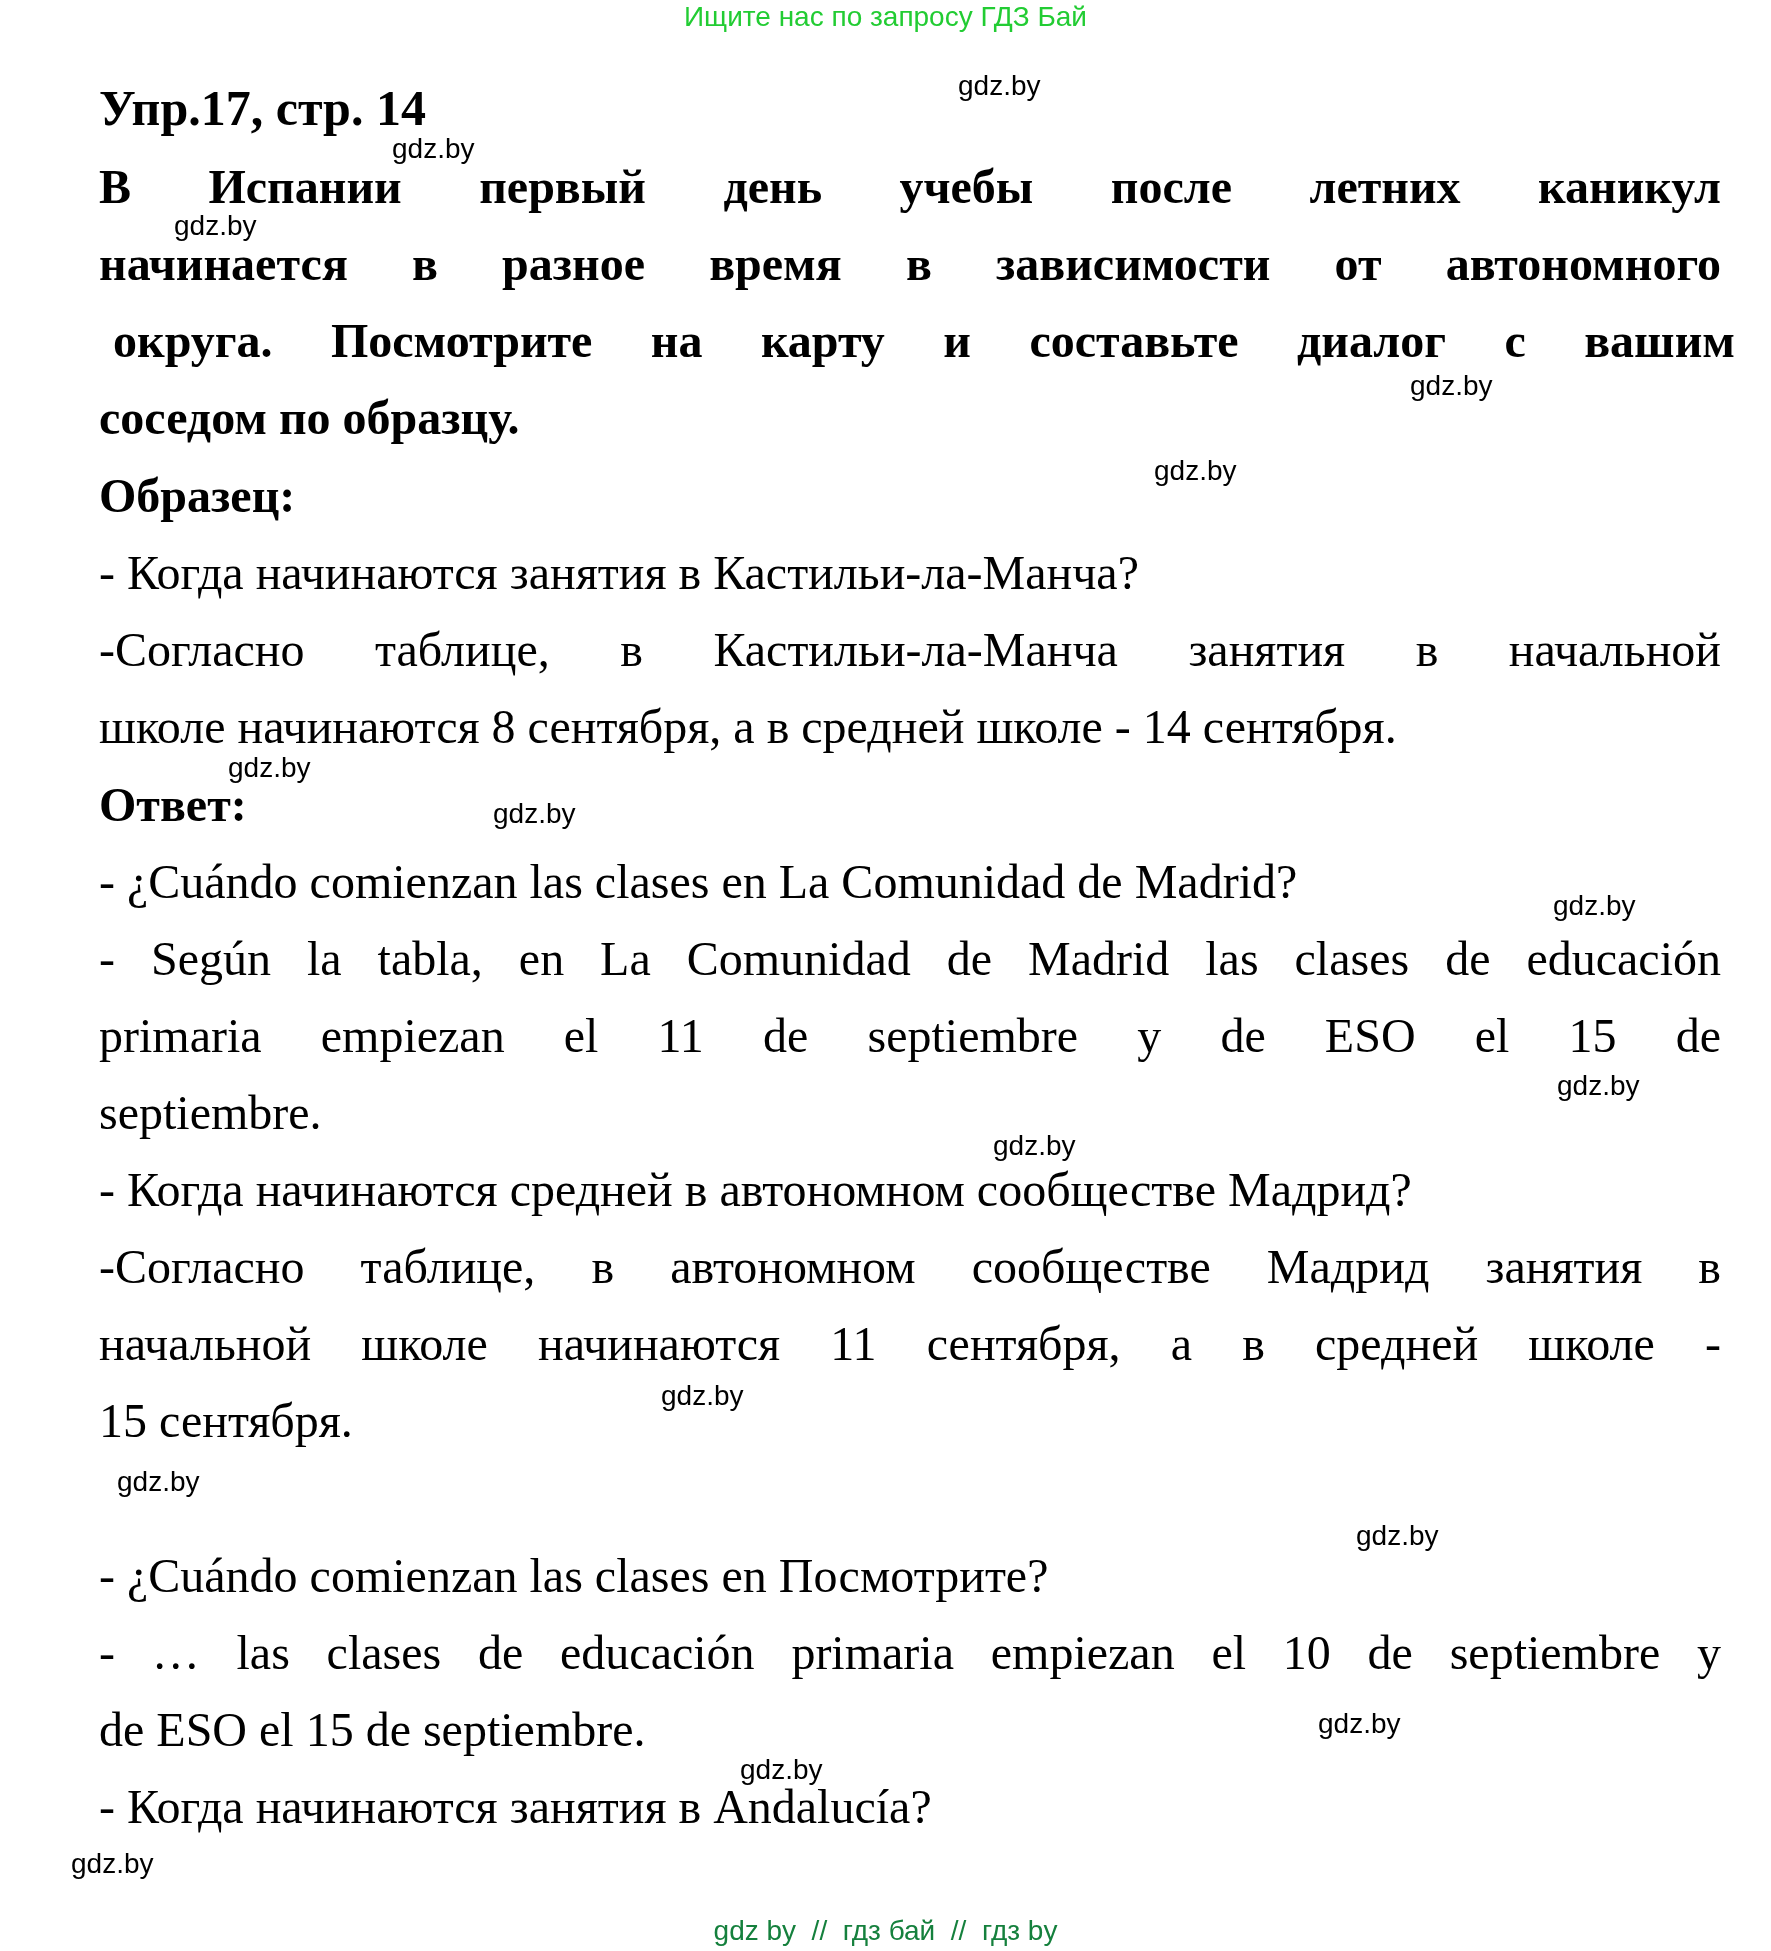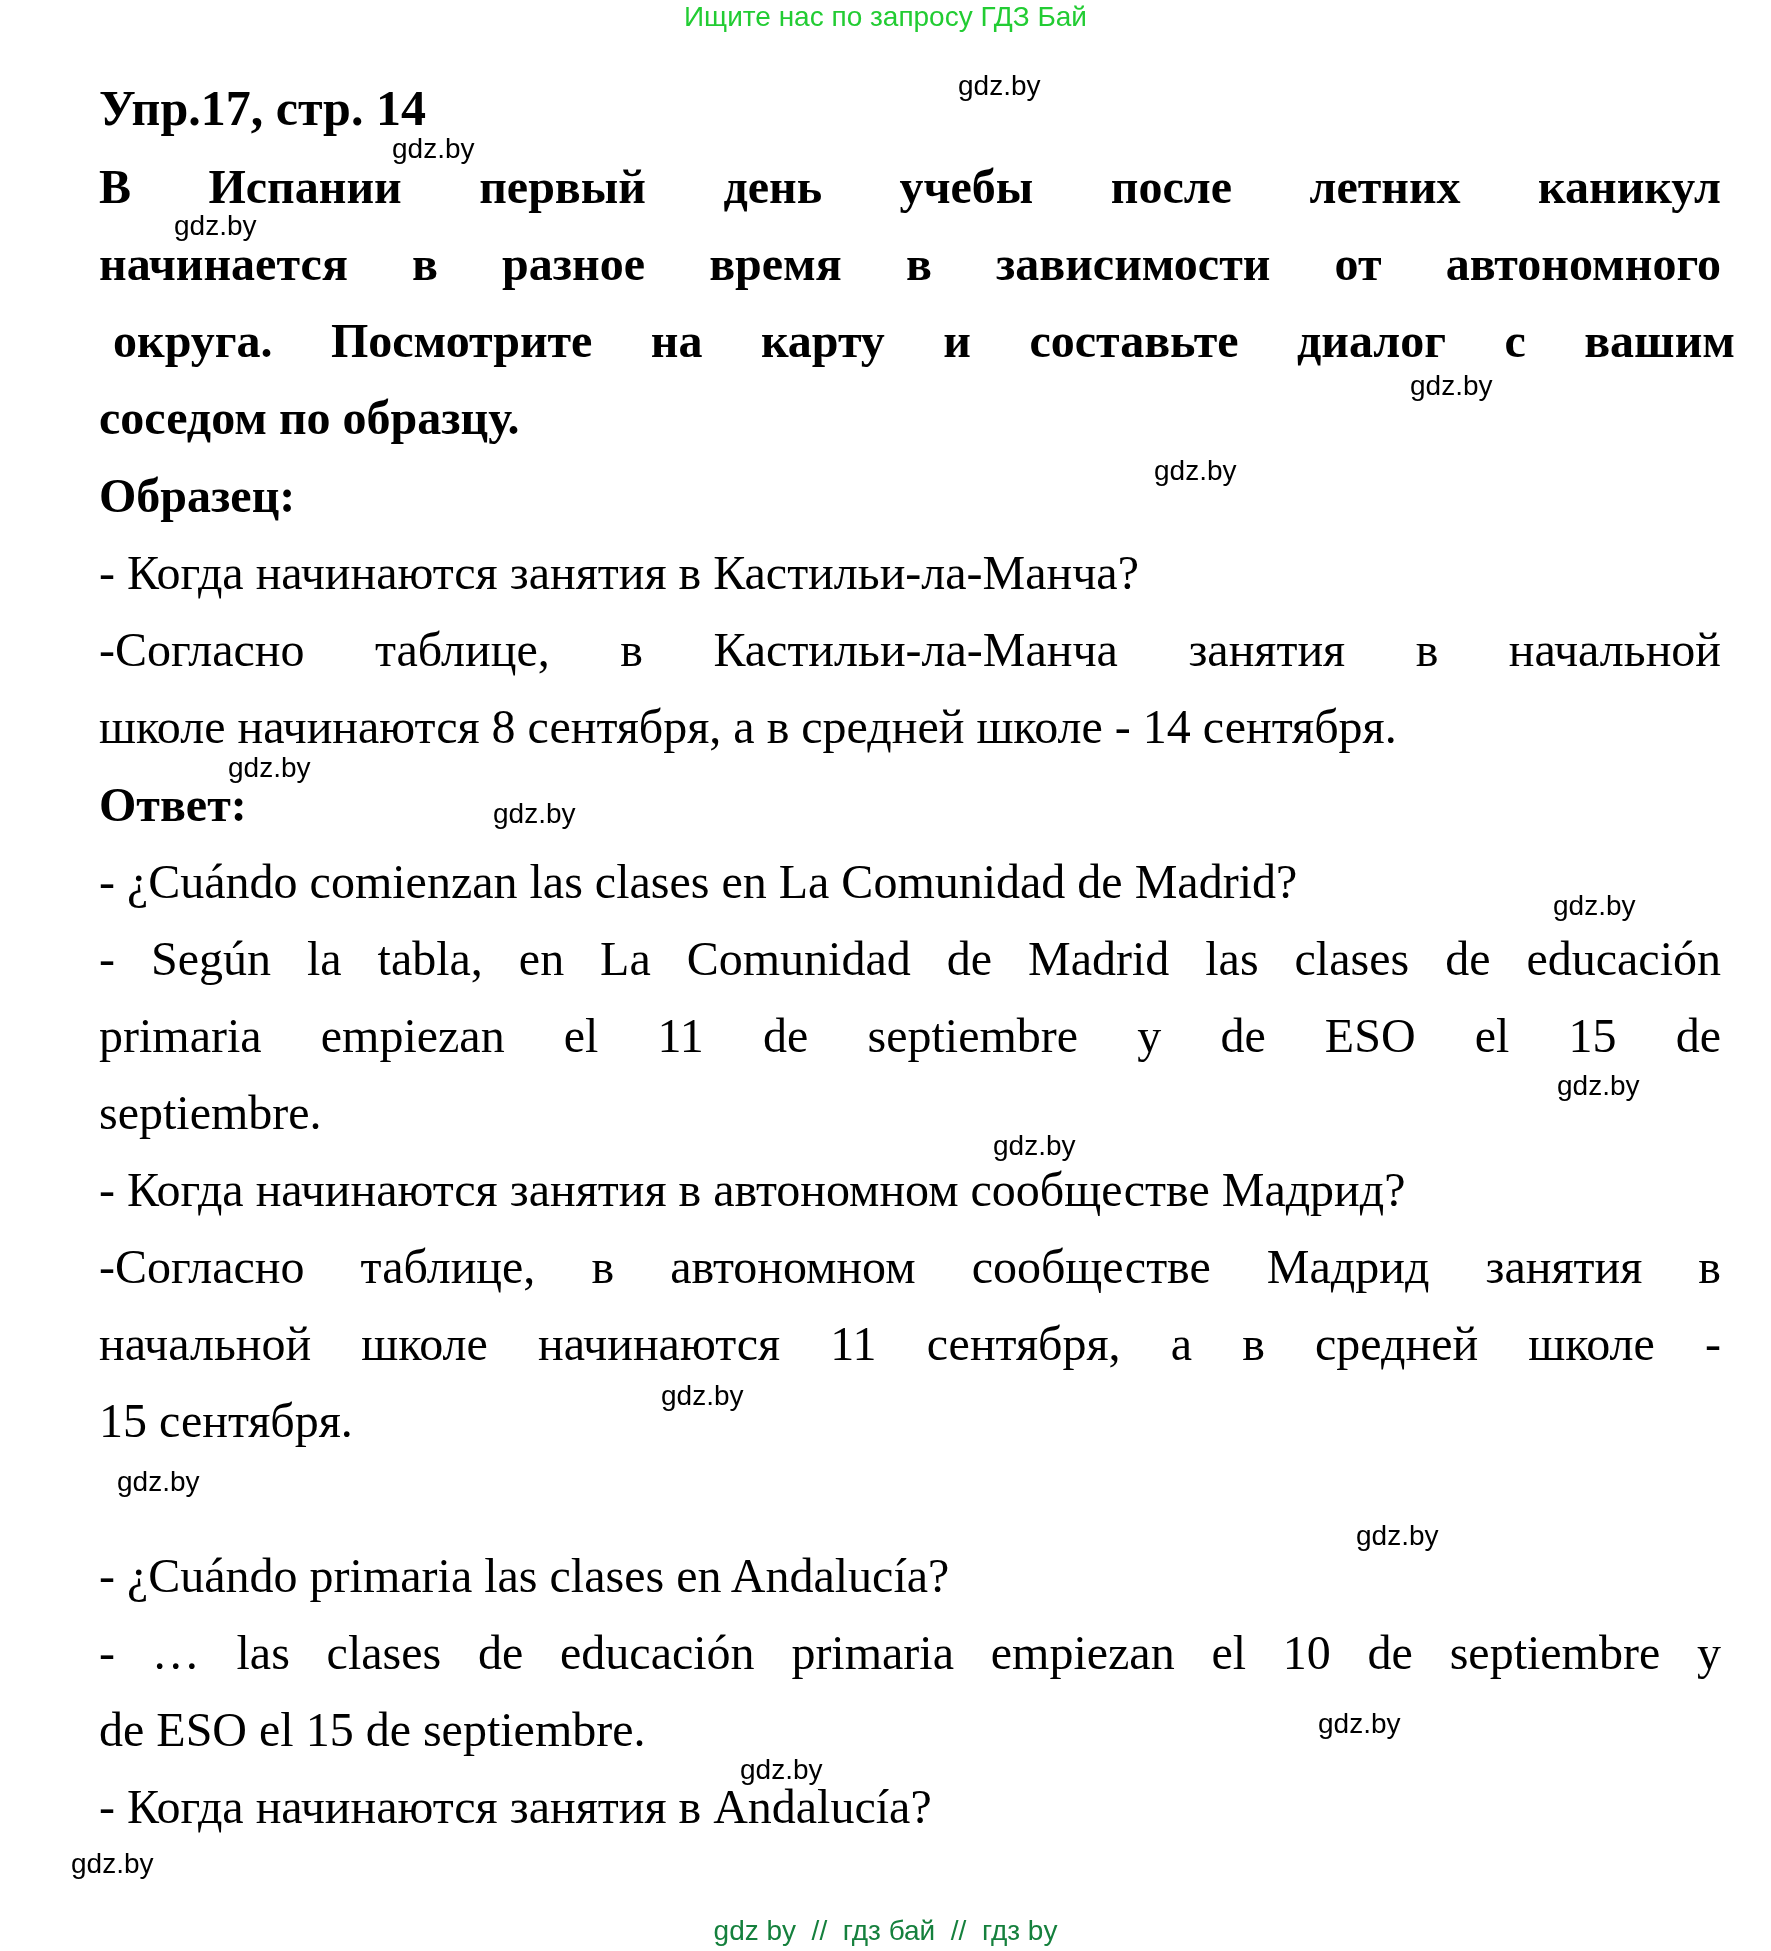--- a/index.html
+++ b/index.html
@@ -96,25 +96,25 @@
   <div class="line body" style="top:543px;">- Когда начинаются занятия в Кастильи-ла-Манча?</div>
   <div class="line body justify" style="top:620px;">-Согласно таблице, в Кастильи-ла-Манча занятия в начальной</div>
   <div class="line body" style="top:697px;">школе начинаются 8 сентября, а в средней школе  - 14 сентября.</div>
 
   <div class="line bold body-bold" style="top:775px;">Ответ:</div>
 
   <div class="line body" style="top:852px;">- ¿Cuándo comienzan las clases en La Comunidad de Madrid?</div>
   <div class="line body justify" style="top:929px;">- Según la tabla, en La Comunidad de Madrid las clases de educación</div>
   <div class="line body justify" style="top:1006px;">primaria empiezan el 11 de septiembre y de ESO el 15 de</div>
   <div class="line body" style="top:1083px;">septiembre.</div>
-  <div class="line body" style="top:1160px;">- Когда начинаются занятия в автономном сообществе Мадрид?</div>
+  <div class="line body" style="top:1160px;">- Когда начинаются средней в автономном сообществе Мадрид?</div>
   <div class="line body justify" style="top:1237px;">-Согласно таблице, в автономном сообществе Мадрид занятия в</div>
   <div class="line body justify" style="top:1314px;">начальной школе начинаются 11 сентября, а в средней школе  -</div>
   <div class="line body" style="top:1391px;">15 сентября.</div>
-  <div class="line body" style="top:1546px;">- ¿Cuándo primaria las clases en Andalucía?</div>
+  <div class="line body" style="top:1546px;">- ¿Cuándo comienzan las clases en Посмотрите?</div>
   <div class="line body justify" style="top:1623px;">- … las clases de educación primaria empiezan el 10 de septiembre y</div>
   <div class="line body" style="top:1700px;">de ESO el 15 de septiembre.</div>
   <div class="line body" style="top:1777px;">- Когда начинаются занятия в Andalucía?</div>
 
   <div class="wm" style="left:958px; top:70px;">gdz.by</div>
   <div class="wm" style="left:392px; top:133px;">gdz.by</div>
   <div class="wm" style="left:174px; top:210px;">gdz.by</div>
   <div class="wm" style="left:1410px; top:370px;">gdz.by</div>
   <div class="wm" style="left:1154px; top:455px;">gdz.by</div>
   <div class="wm" style="left:228px; top:752px;">gdz.by</div>

